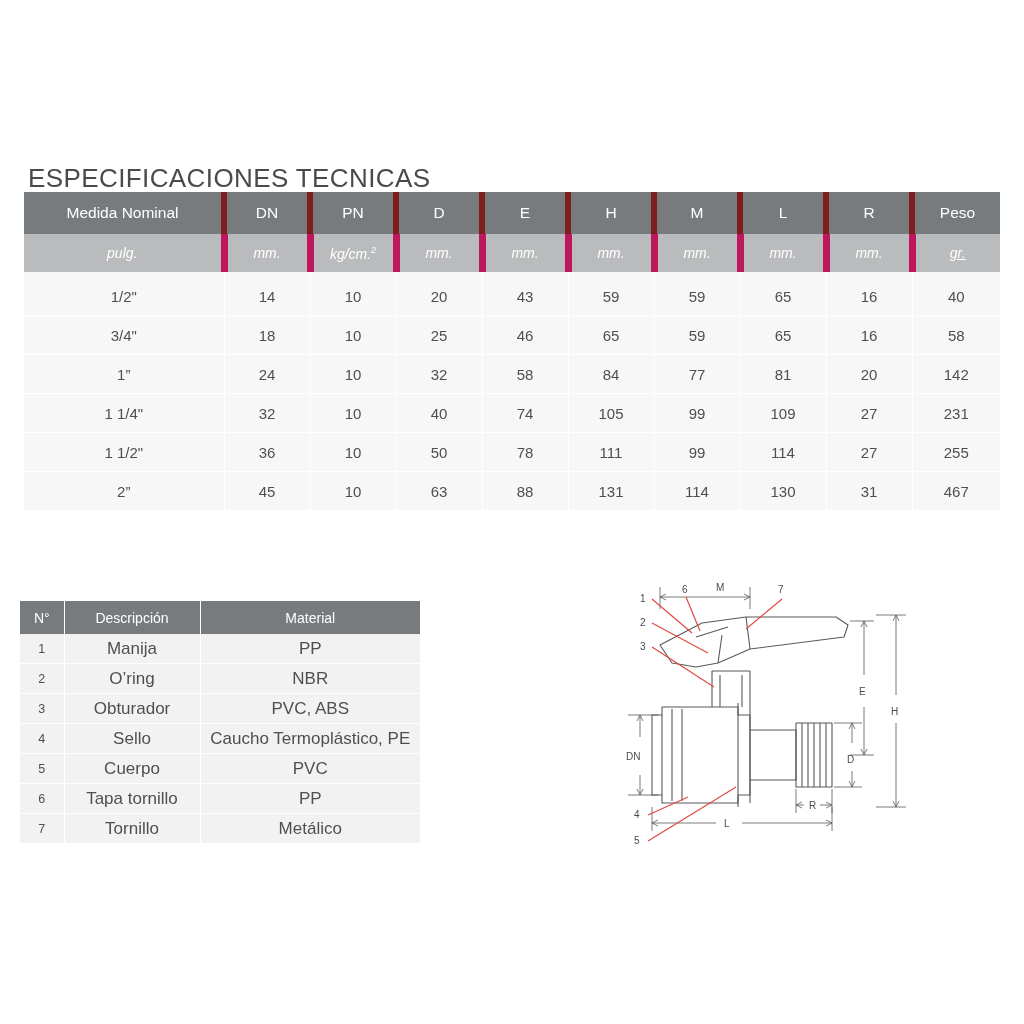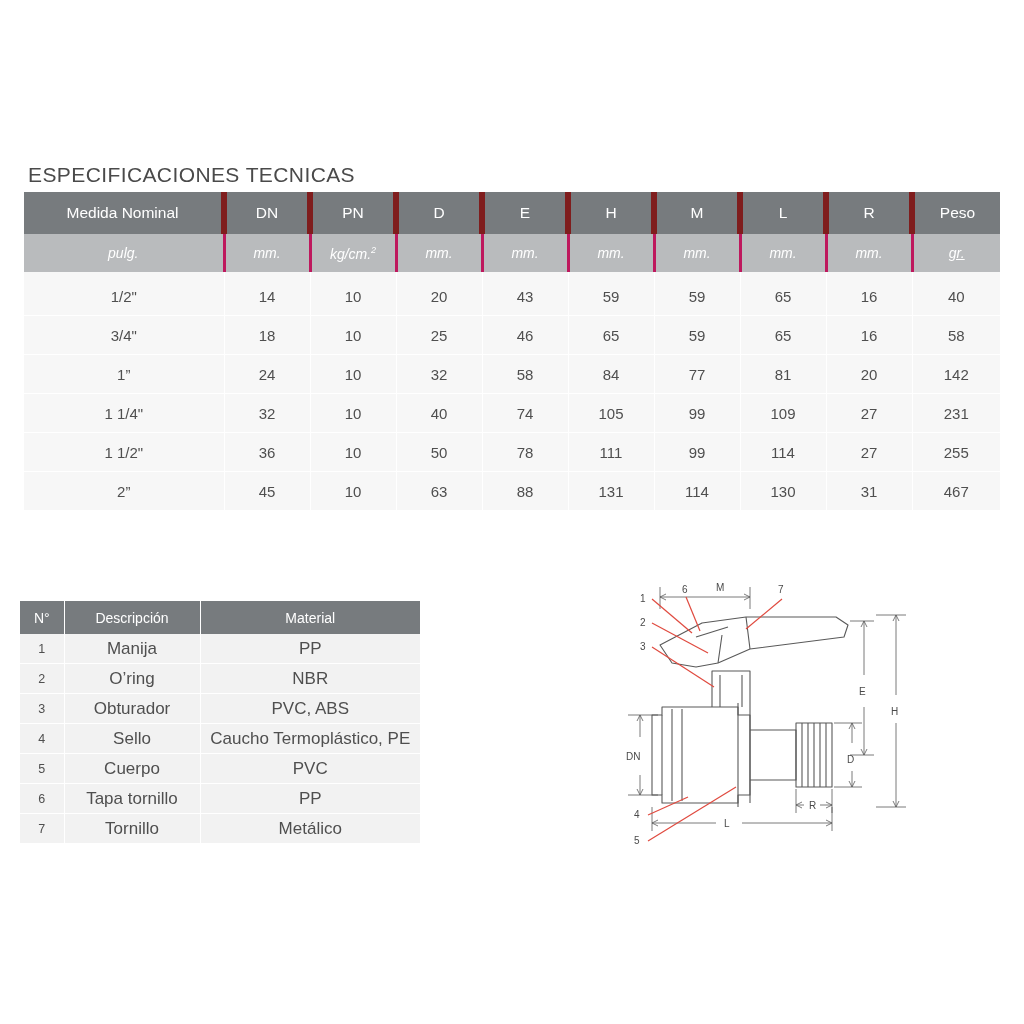--- a/index.html
+++ b/index.html
@@ -14,21 +14,21 @@
     color: #3b3b3b;
     position: relative;
     overflow: hidden;
   }
 
   
   #spec-title {
     position: absolute;
     left: 28px;
     top: 163px;
-    font-size: 21px;
+    font-size: 26px;
     letter-spacing: 0.4px;
     color: #4a4a4a;
     font-weight: 400;
   }
 
   
   #spec-table {
     position: absolute;
     left: 24px;
     top: 192px;
@@ -47,21 +47,21 @@
     color: #ffffff;
     height: 40px;
     border-right: 6px solid #7f1d1d;
     font-size: 15.5px;
   }
   #spec-table thead tr.head-1 th:last-child { border-right: none; }
   #spec-table thead tr.head-2 th {
     background: #b9bbbd;
     color: #ffffff;
     height: 36px;
-    border-right: 3px solid #be185d;
+    border-right: 7px solid #be185d;
     font-style: italic;
     font-size: 14px;
   }
   #spec-table thead tr.head-2 th:last-child { border-right: none; text-decoration: underline; }
   #spec-table tbody td {
     height: 36px;
     background: #f7f7f7;
     border-right: 1px solid #ffffff;
     border-bottom: 1px solid #ffffff;
   }

